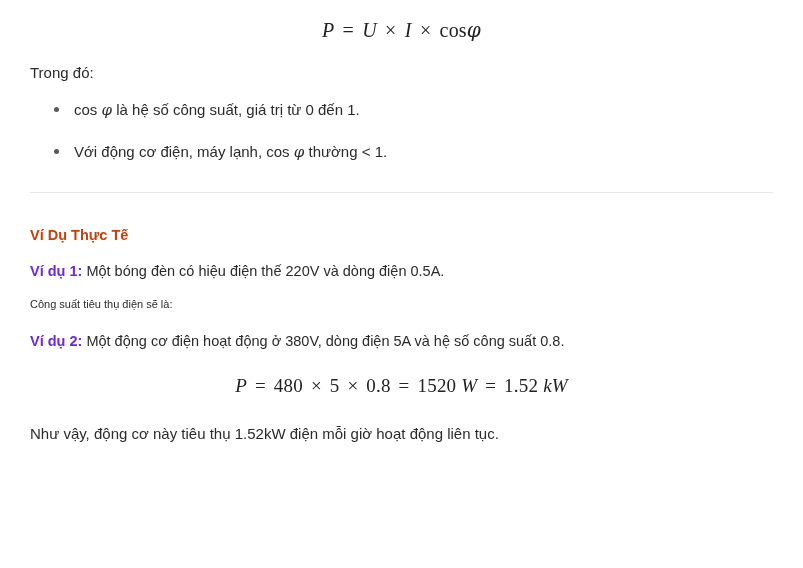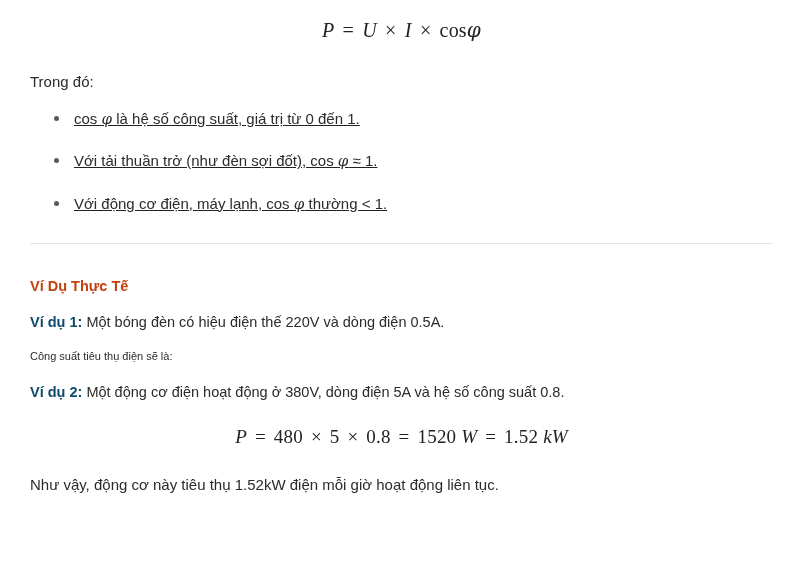--- a/index.html
+++ b/index.html
@@ -44,27 +44,26 @@
   #formula-main {
     font-size: 20px;
     padding-top: 18px;
   }
   .para {
     font-size: 15px;
     line-height: 1.5;
     color: #2b2b2b;
   }
   #intro-text {
-    margin-top: 29px;
+    margin-top: 20px;
   }
   ul.bullets {
     margin: 14px 0 0 0;
     padding-left: 44px;
     list-style: none;
-    text-decoration: underline;
   }
   ul.bullets li {
     font-size: 15px;
     line-height: 1.5;
     color: #2b2b2b;
     margin-bottom: 20px;
     position: relative;
   }
   ul.bullets li::before {
     content: "";
@@ -92,21 +91,21 @@
     margin: 34px 0 0 0;
   }
   .example-line {
     font-size: 14.5px;
     line-height: 1.5;
     color: #2b2b2b;
     margin-top: 18px;
   }
   .example-line b {
     font-weight: bold;
-    color: #0c4a6e;
+    color: #6d28d9;
   }
   #example1-result-label {
     margin-top: 14px;
     font-size: 11px;
   }
   #formula-ex1 {
     font-size: 19px;
     margin-top: 20px;
   }
   #formula-ex2 {
@@ -131,23 +130,20 @@
     <span class="var">I</span>
     <span class="op">×</span>
     <span class="fn">cos</span><span class="gk">φ</span>
   </div>
 
   <div class="para" id="intro-text">Trong đó:</div>
 
   <ul class="bullets">
     <li>
       <span>cos </span><span class="gphi">φ</span><span> là hệ số công suất, giá trị từ 0 đến 1.</span>
-    </li>
-    <li>
-      <span>Với tải thuần trở (như đèn sợi đốt), cos </span><span class="gphi">φ</span><span> ≈ 1.</span>
     </li>
     <li>
       <span>Với động cơ điện, máy lạnh, cos </span><span class="gphi">φ</span><span> thường &lt; 1.</span>
     </li>
   </ul>
 
   <hr class="divider">
 
   <h3 class="section-title">Ví Dụ Thực Tế</h3>
 

